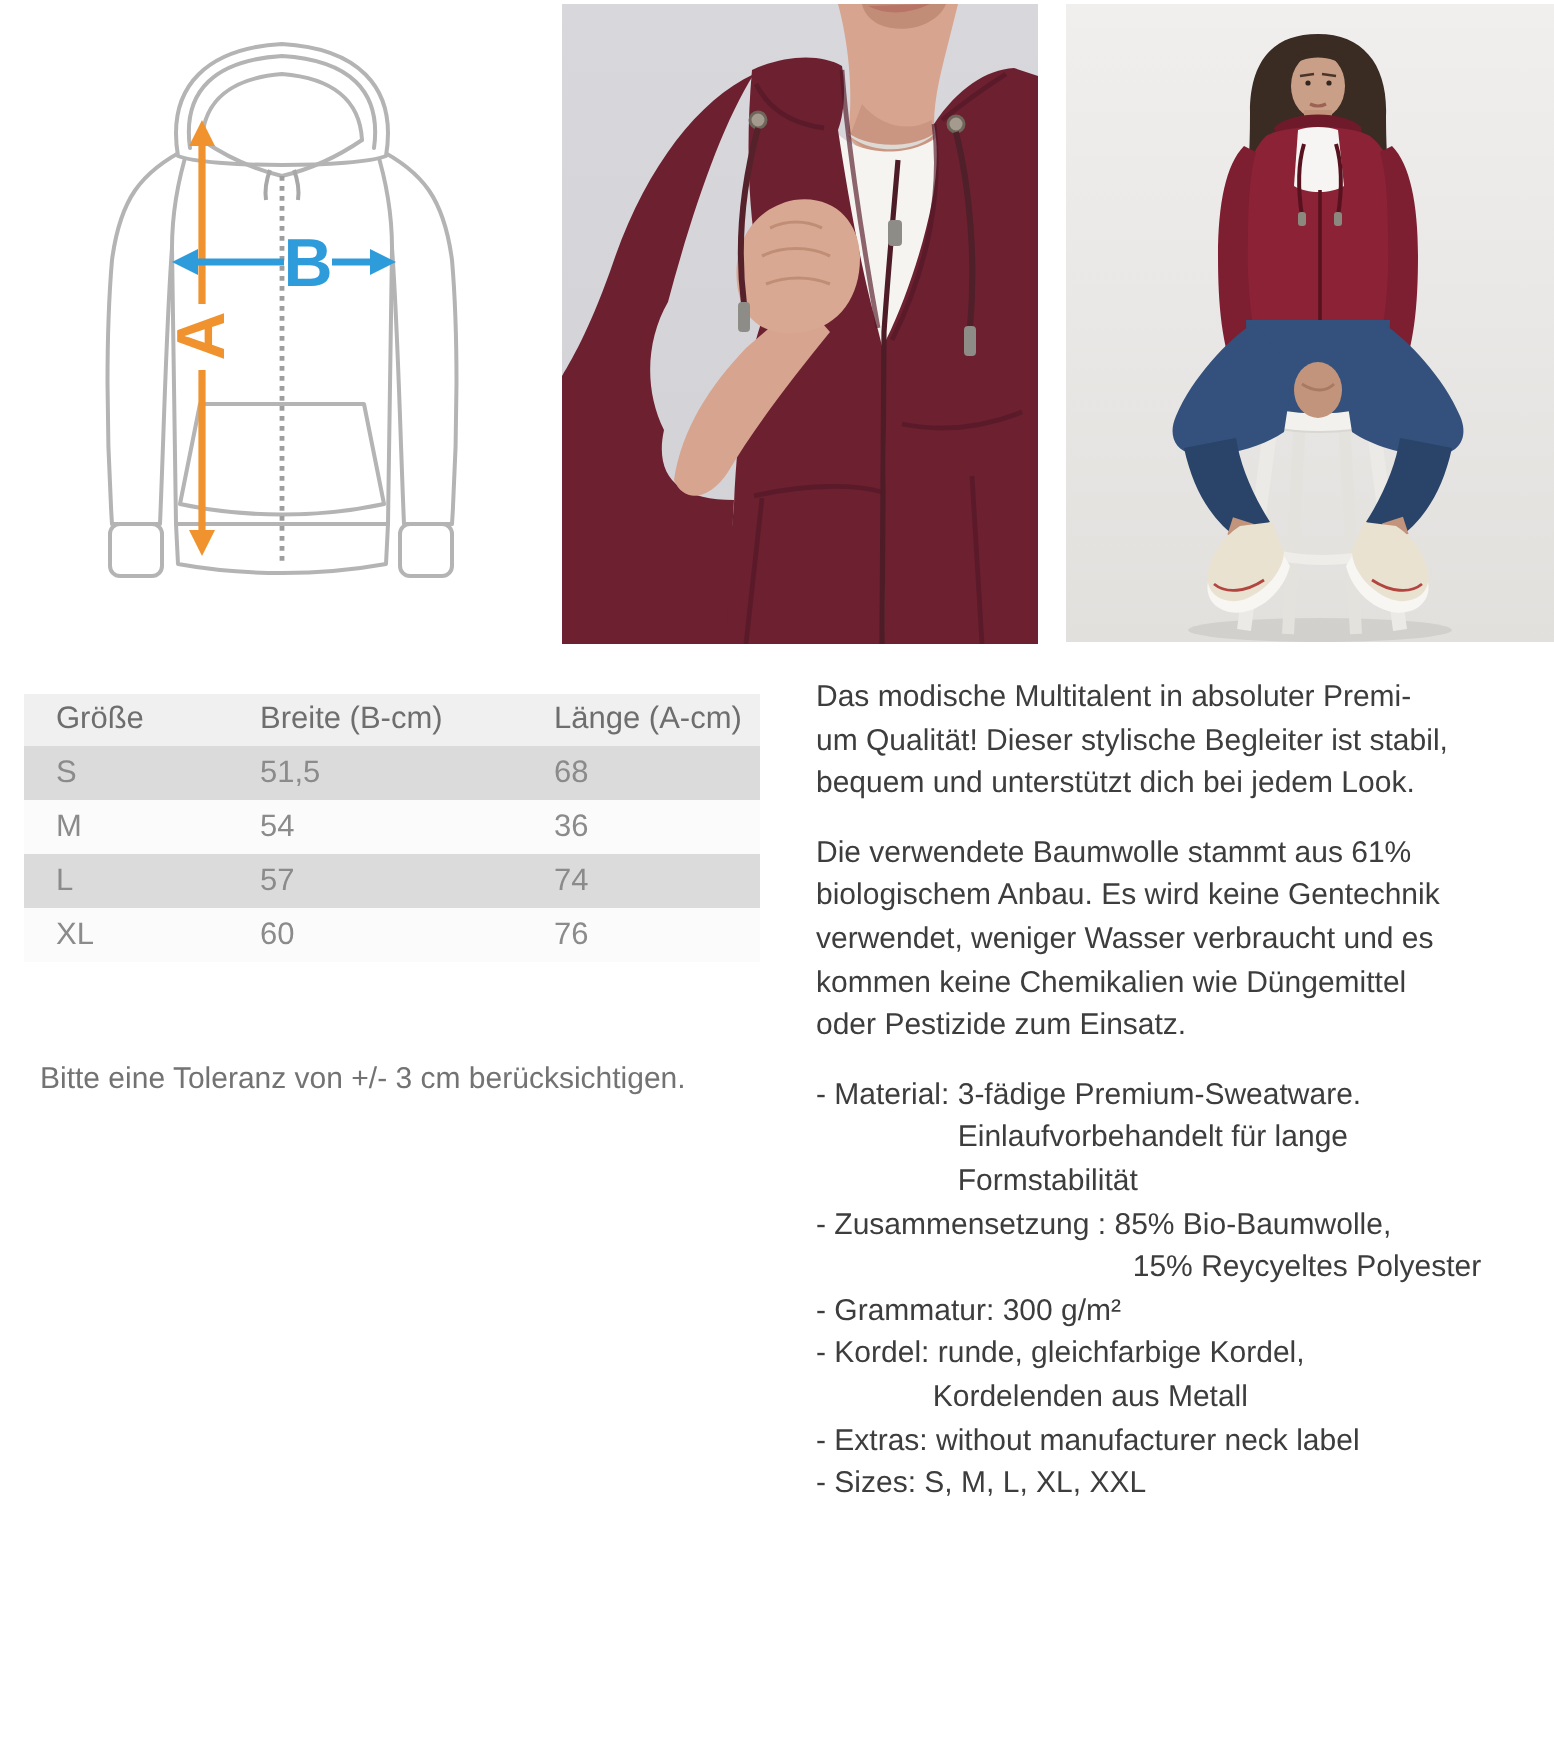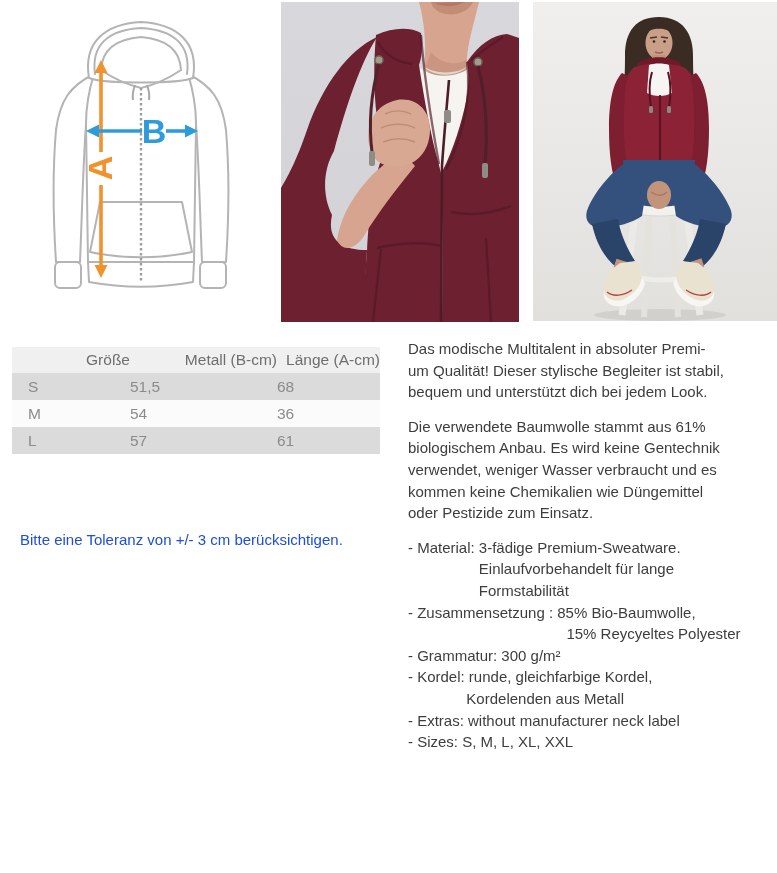--- a/index.html
+++ b/index.html
@@ -14,31 +14,31 @@
   .panel-model{left:533px;top:2px;width:244px;height:319px;}
   .panel svg{display:block;width:100%;height:100%;}
 
   
   .size-table{
     position:absolute;left:12px;top:347px;width:368px;
     border-collapse:collapse;table-layout:fixed;
     font-size:15.5px;
   }
   .size-table th{
-    background:#f1f0f0;color:#6e6e6e;font-weight:normal;text-align:right;
+    background:#f1f0f0;color:#6e6e6e;font-weight:normal;text-align:left;
     height:26px;padding:0;
   }
   .size-table td{color:#8b8b8b;height:27px;padding:0;}
   .size-table .c1{padding-left:16px;}
   .size-table tr.odd td{background:#dcdbdb;}
   .size-table tr.even td{background:#fbfbfb;}
 
   .tolerance-note{
     position:absolute;left:20px;top:531px;width:370px;
-    font-size:15px;color:#1d4ed8;
+    font-size:15px;color:#737373;
   }
 
   
   .description{
     position:absolute;left:408px;top:338px;width:362px;
     font-size:15px;line-height:21.6px;color:#3d3d3d;
   }
   .description .para{white-space:pre-wrap;margin:0 0 13px 0;}
 </style>
 </head>
@@ -222,39 +222,44 @@
 
   <table class="size-table">
     <colgroup>
         <col style="width:118px">
         <col style="width:147px">
         <col style="width:103px">
       </colgroup>
     <thead>
       <tr>
         <th class="c1">Größe</th>
-        <th>Metall (B-cm)</th>
+        <th>Breite (B-cm)</th>
         <th>Länge (A-cm)</th>
       </tr>
     </thead>
     <tbody>
       <tr class="odd">
         <td class="c1">S</td>
         <td>51,5</td>
         <td>68</td>
       </tr>
       <tr class="even">
         <td class="c1">M</td>
         <td>54</td>
         <td>36</td>
       </tr>
       <tr class="odd">
         <td class="c1">L</td>
         <td>57</td>
-        <td>61</td>
+        <td>74</td>
+      </tr>
+      <tr class="even">
+        <td class="c1">XL</td>
+        <td>60</td>
+        <td>76</td>
       </tr>
     </tbody>
   </table>
 
   <div class="tolerance-note">Bitte eine Toleranz von +/- 3 cm berücksichtigen.</div>
 
   <div class="description">
     <div class="para">Das modische Multitalent in absoluter Premi-
 um Qualität! Dieser stylische Begleiter ist stabil,
 bequem und unterstützt dich bei jedem Look.</div>

